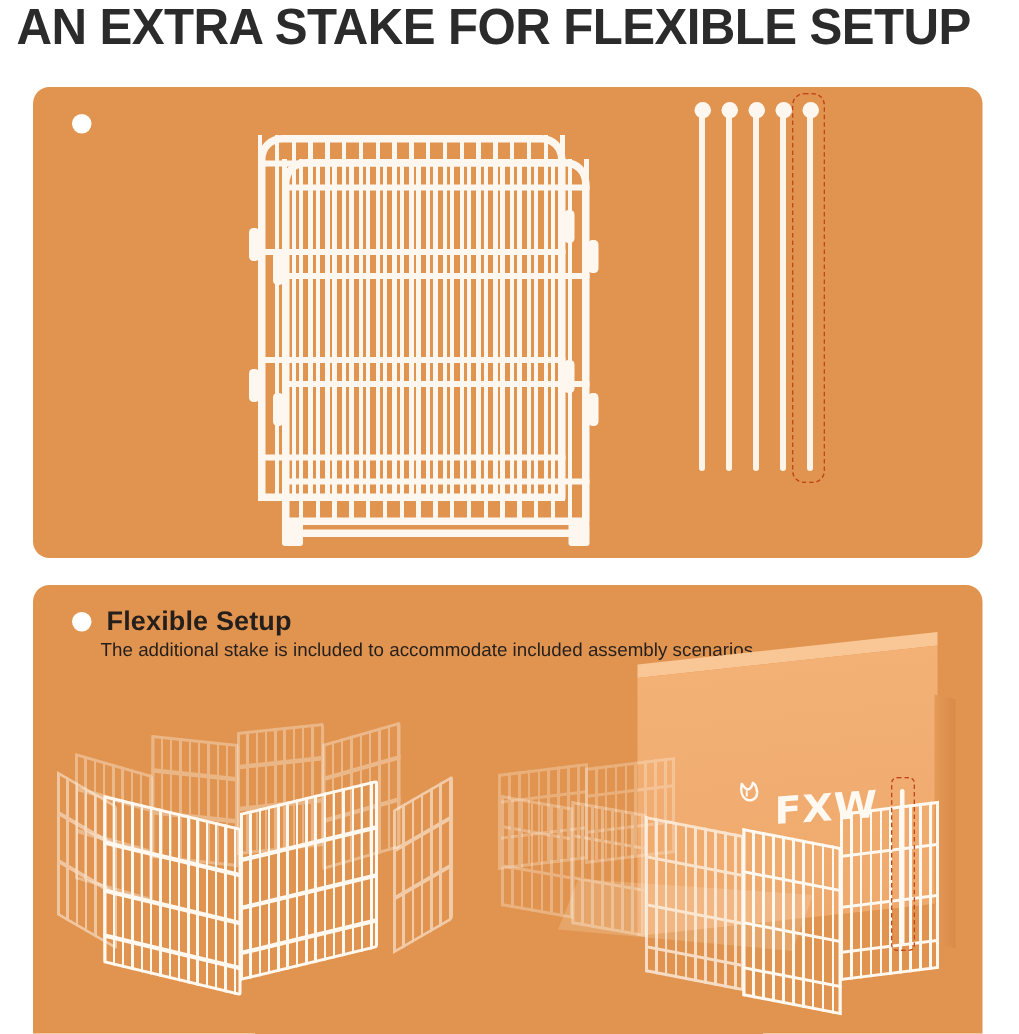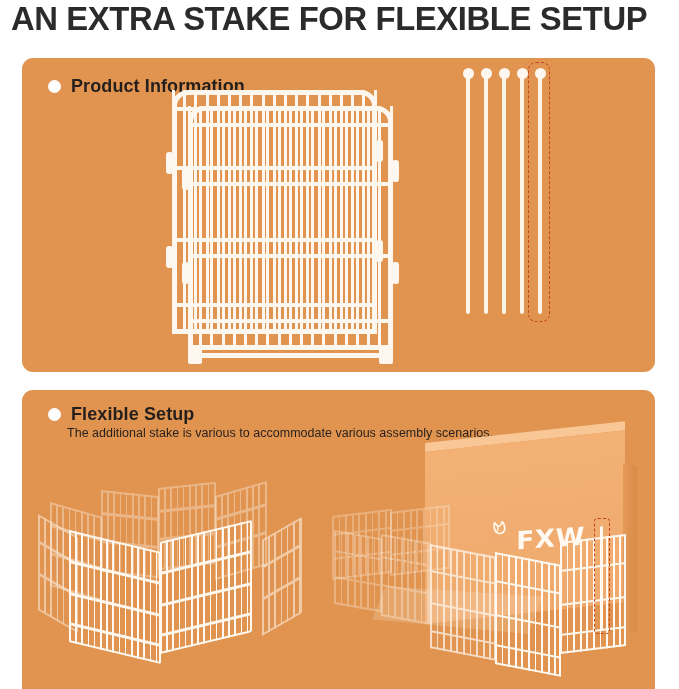--- a/index.html
+++ b/index.html
@@ -120,21 +120,20 @@
 </style>
 </head>
 <body>
 
 <div class="page-title">AN EXTRA STAKE FOR FLEXIBLE SETUP</div>
 
 <div class="panel" id="panel-product">
 
   <div class="panel-head" id="head-product">
     <span class="bullet"></span>
-    <span class="panel-title">Product Information</span>
   </div>
 
   <div id="pi-stage">
 
     <div class="wire" id="panel-back">
       <div class="bars"></div>
       <div class="hbar" style="top:17px"></div>
       <div class="hbar" style="top:76px"></div>
       <div class="hbar" style="top:148px"></div>
       <div class="hbar" style="top:213px"></div>
@@ -182,21 +181,21 @@
 
   </div>
 </div>
 
 <div class="panel" id="panel-flexible">
 
   <div class="panel-head" id="head-flexible">
     <span class="bullet"></span>
     <span class="panel-title">Flexible Setup</span>
   </div>
-  <div class="panel-sub">The additional stake is various to accommodate various assembly scenarios.</div>
+  <div class="panel-sub">The additional stake is included to accommodate included assembly scenarios.</div>
 
   <div id="octa">
 
     <div class="op" style="left:16px;top:28px;width:52px;height:84px;opacity:.36;
          transform:skewY(16deg);transform-origin:left top;">
       <div class="pbars"></div>
         <div class="ph" style="top:22px"></div>
       <div class="ph" style="top:50px"></div>
         <div class="pframe"></div>
     </div>

